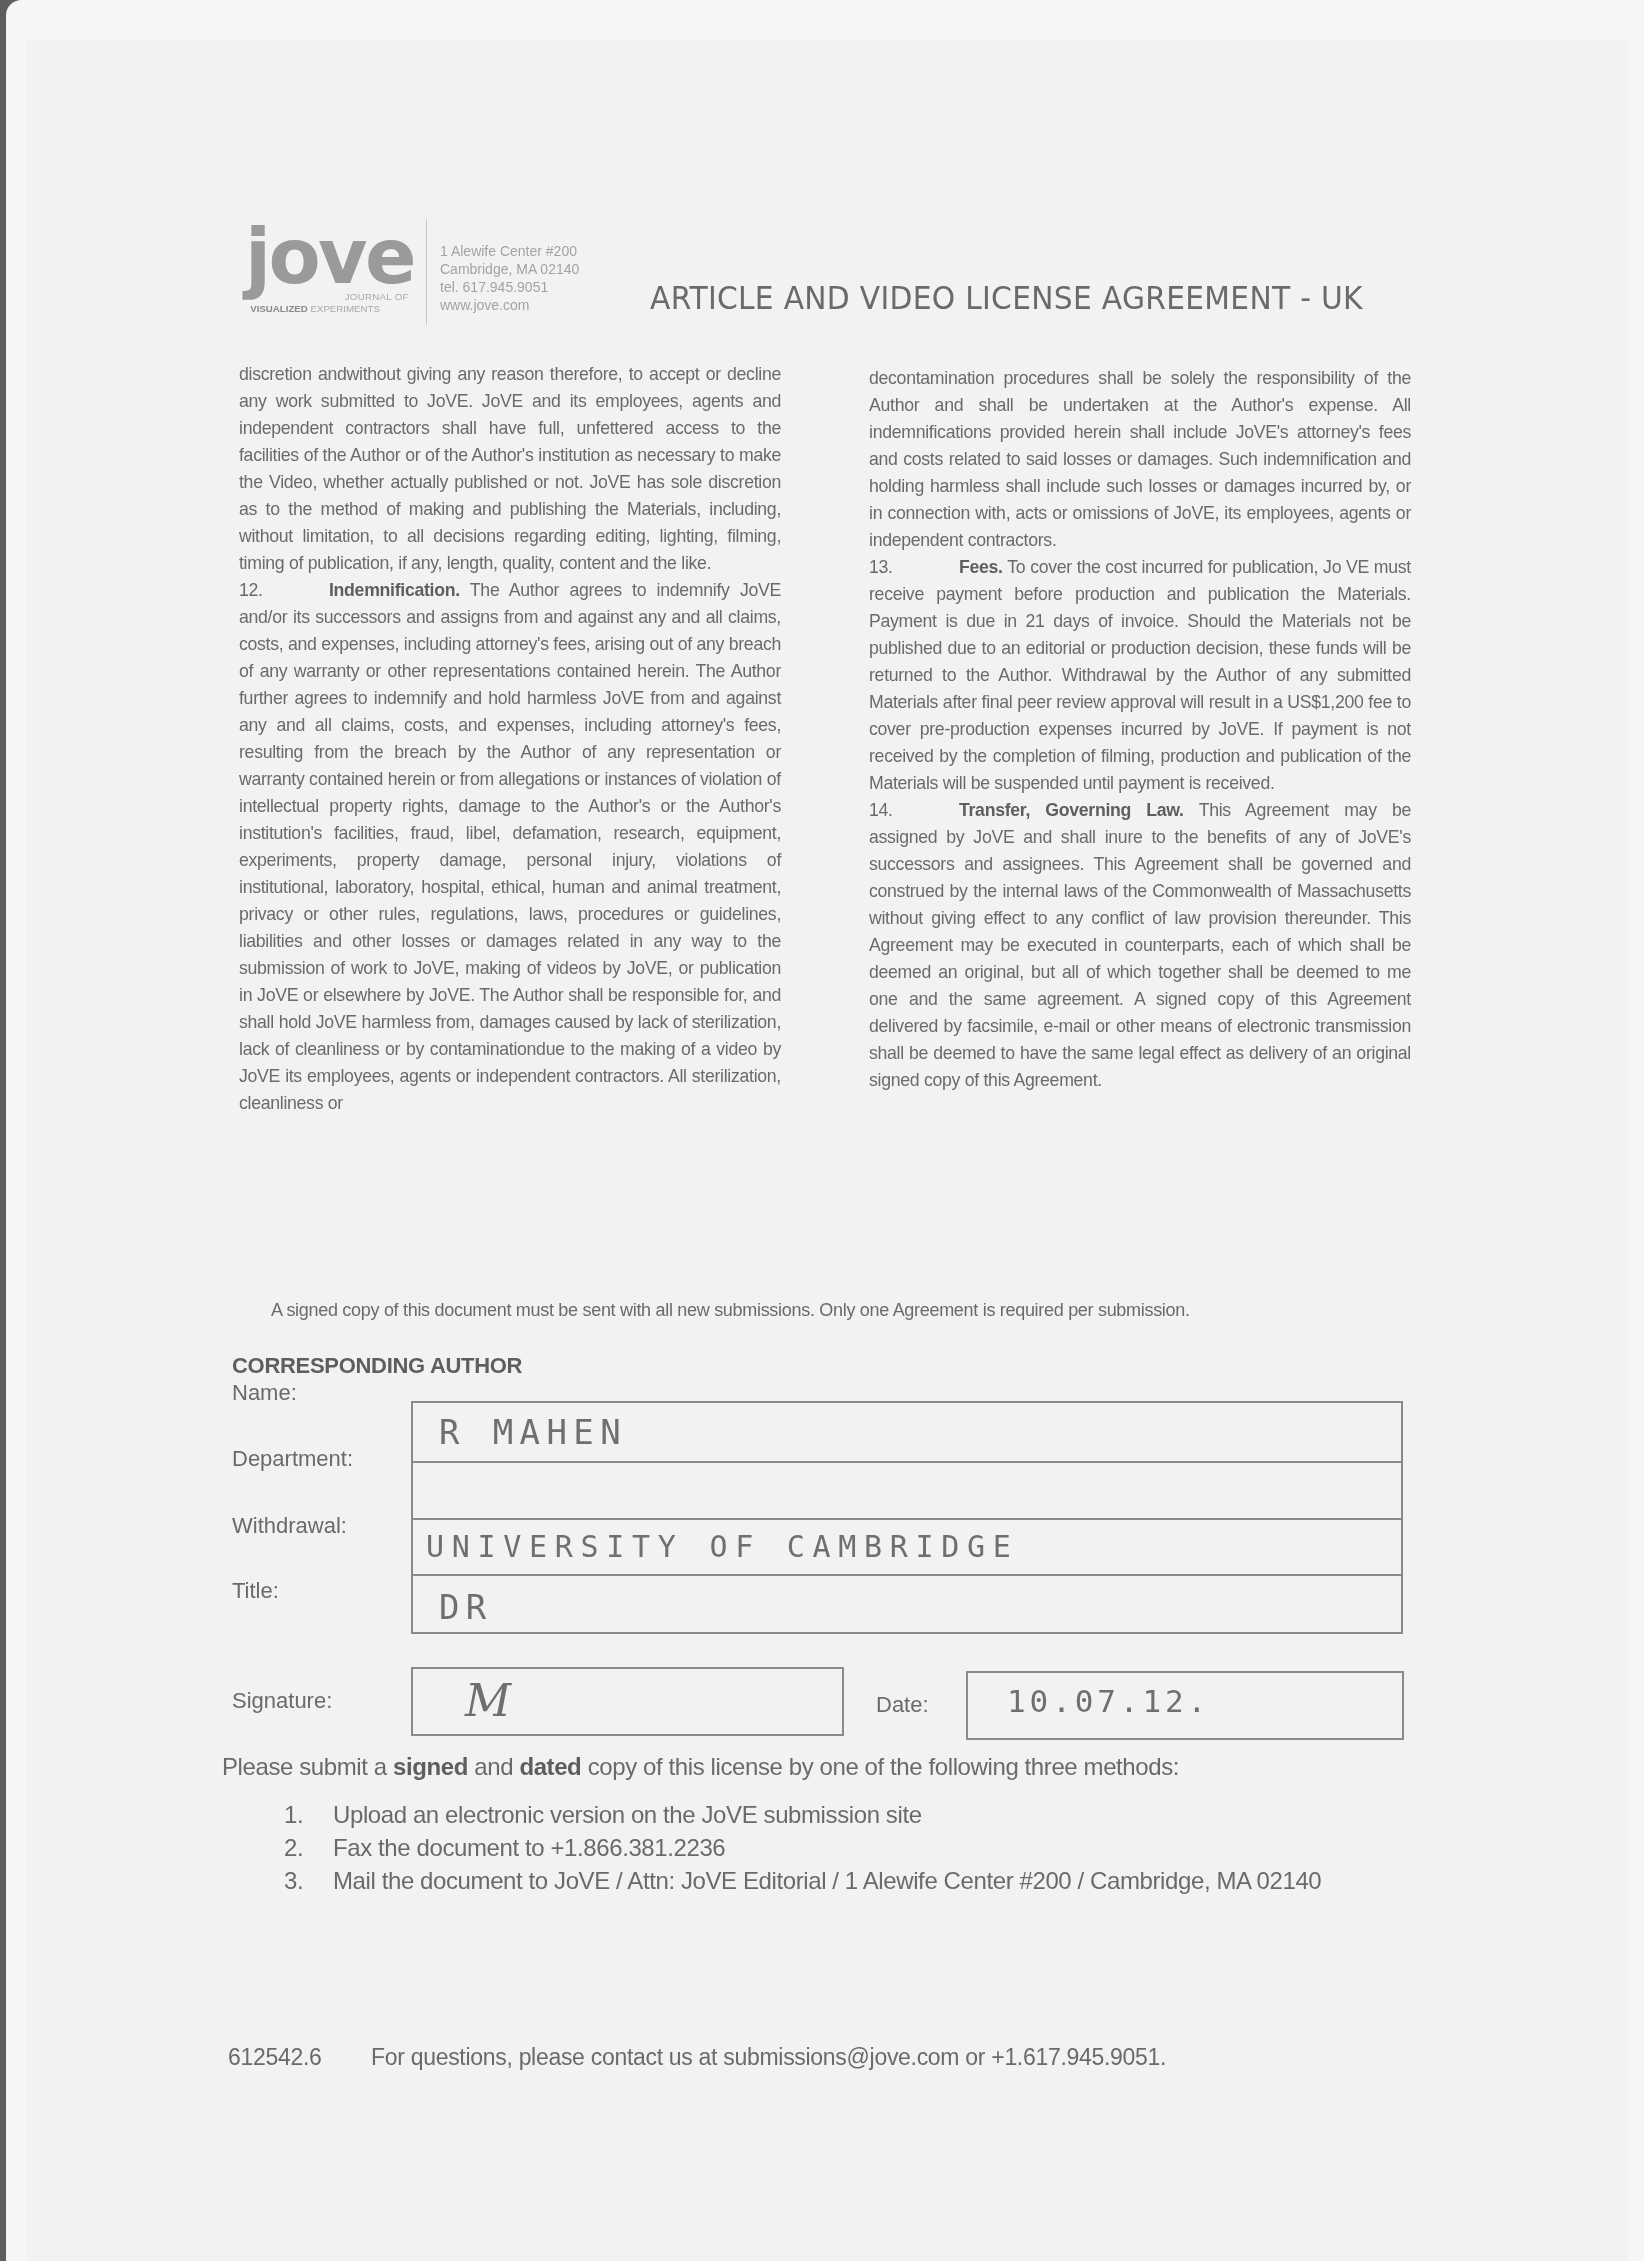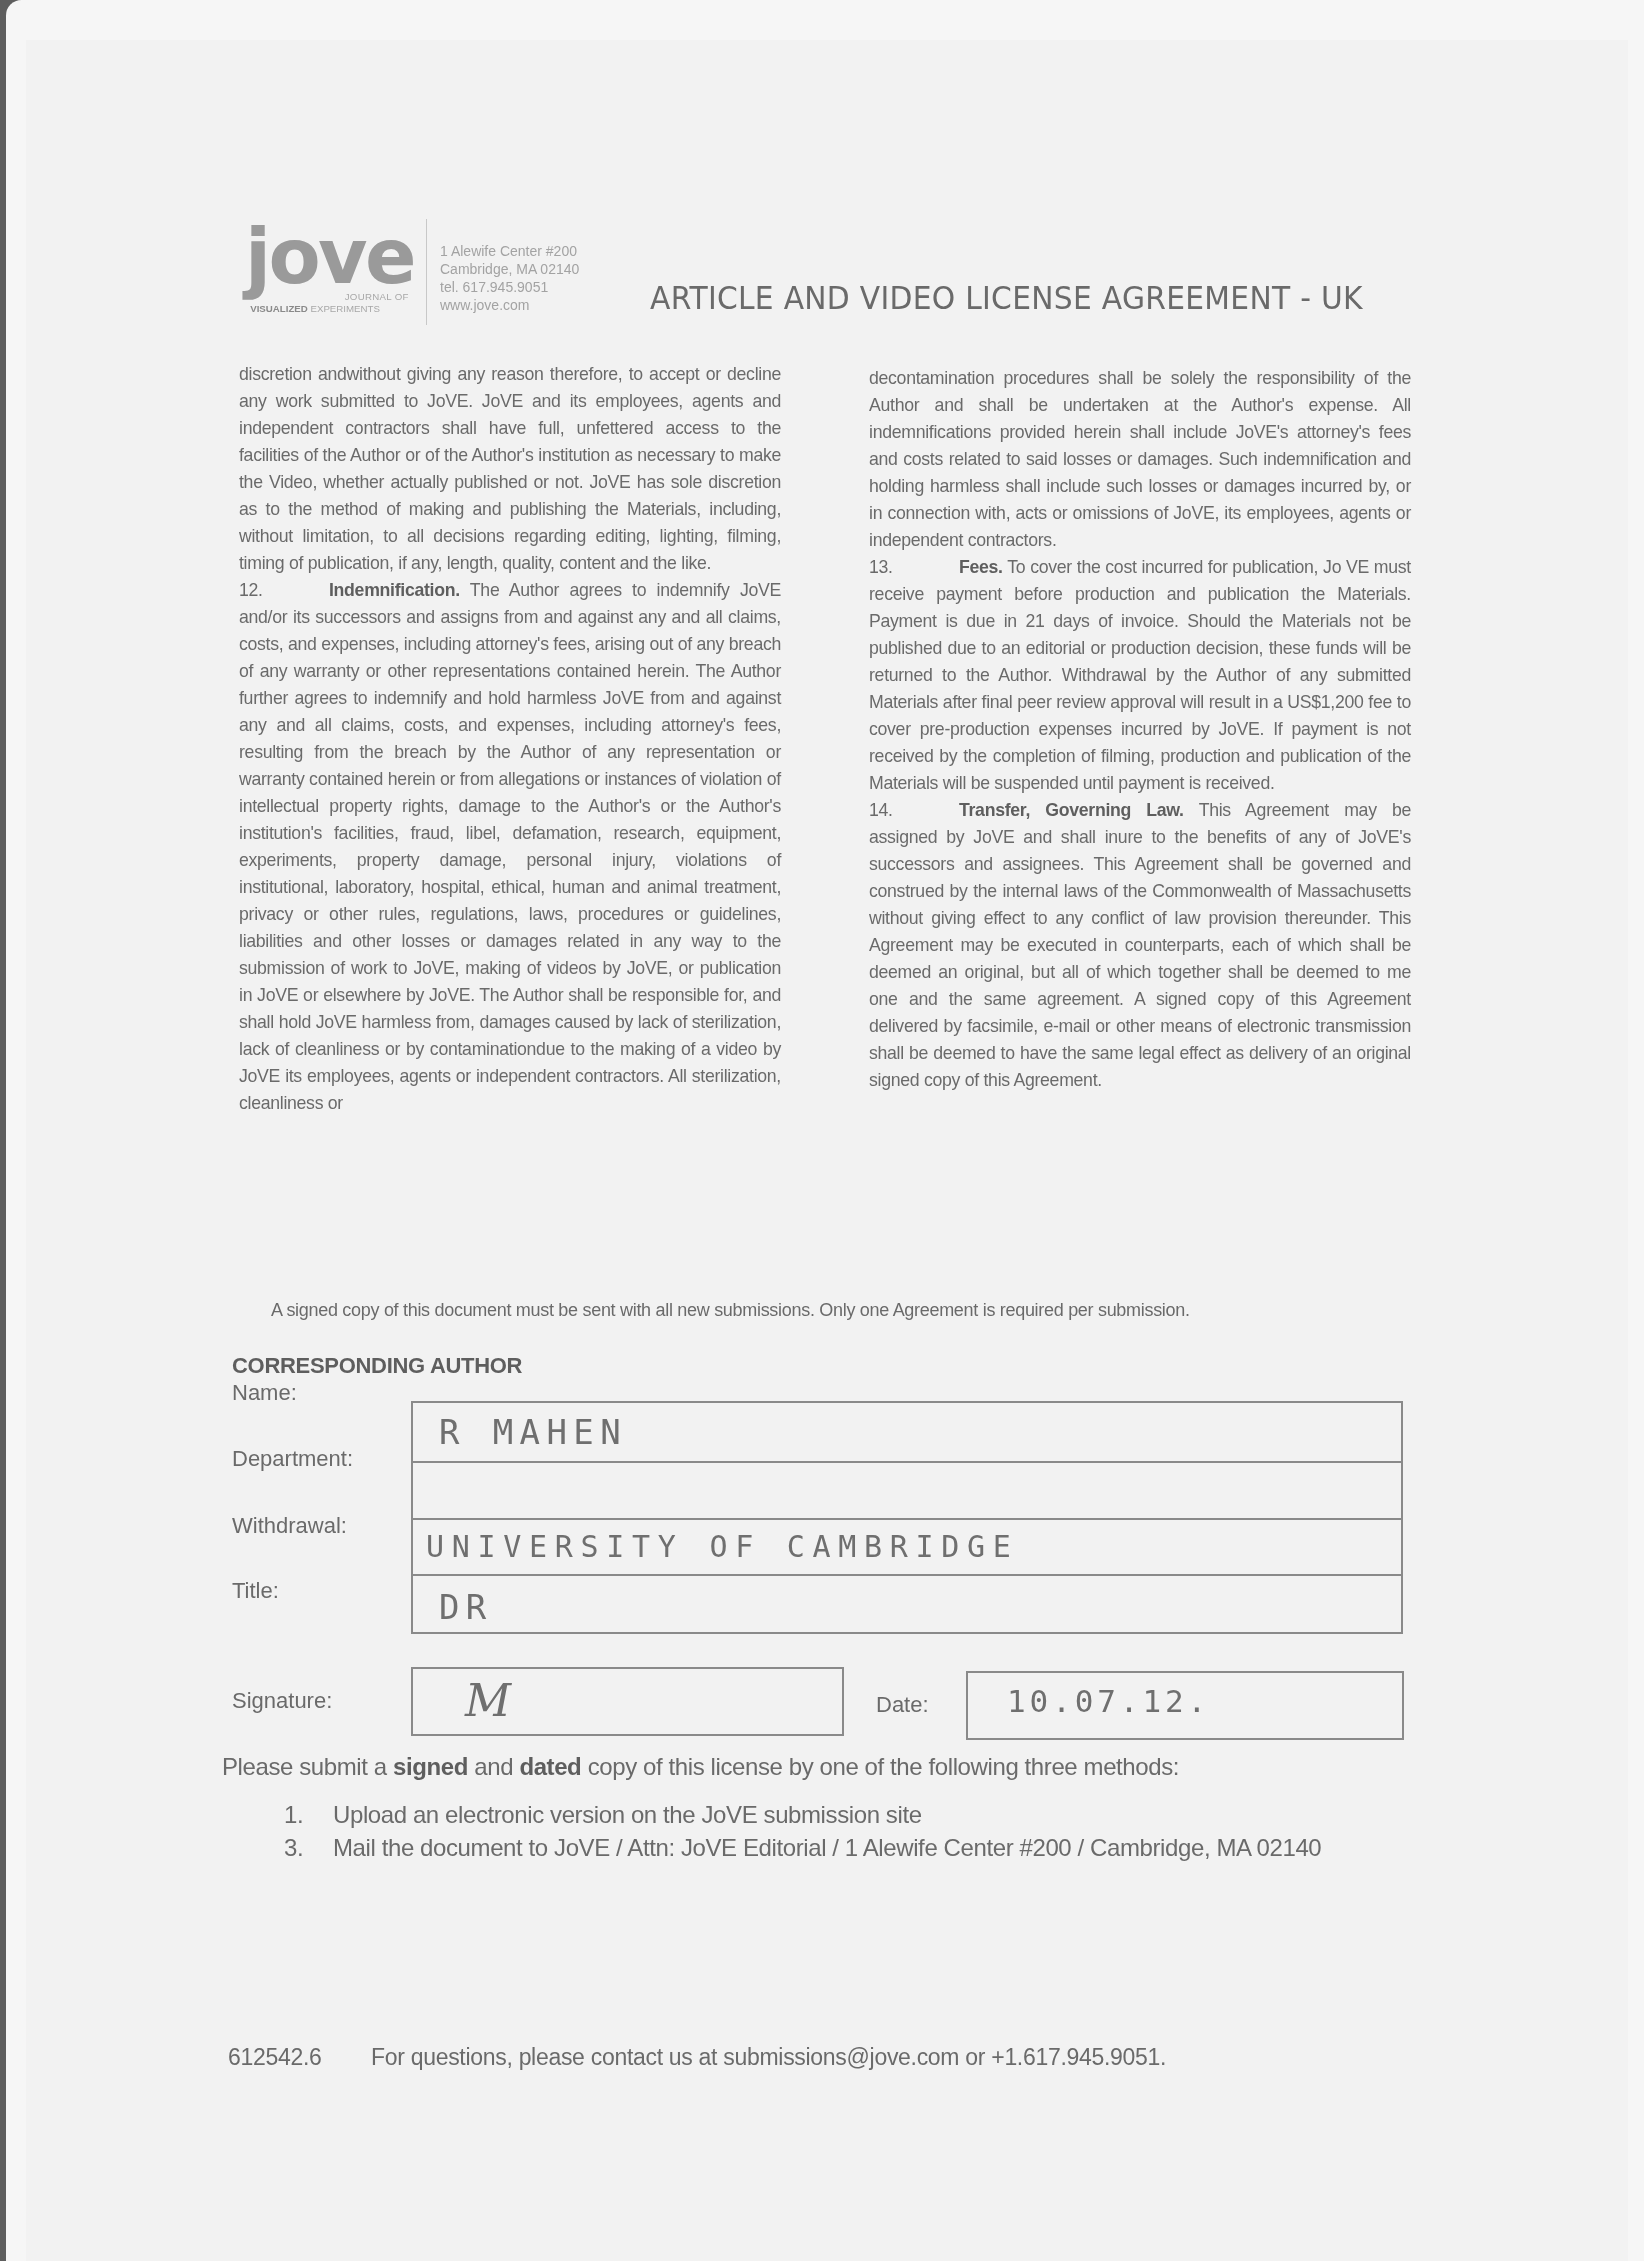--- a/index.html
+++ b/index.html
@@ -129,19 +129,20 @@
   <span class="hand" style="left:52px;top:5.2px;font-size:45px;font-family:'DejaVu Serif',serif;font-style:italic">M</span>
 </div>
 <div class="field-label" style="left:876px;top:1692px">Date:</div>
 <div class="date-box">
   <span class="hand" style="left:39px;top:10.3px;font-size:31px;letter-spacing:3.9px">10.07.12.</span>
 </div>
 
 <div class="submit-intro"><span>Please submit a </span><b>signed</b><span> and </span><b>dated</b><span> copy of this license by one of the following three methods:</span></div>
 <ol class="methods">
   <li><span class="num">1.</span><span>Upload an electronic version on the JoVE submission site</span></li>
+  <li><span class="num">2.</span><span>Fax the document to +1.866.381.2236</span></li>
   <li><span class="num">3.</span><span>Mail the document to JoVE / Attn: JoVE Editorial / 1 Alewife Center #200 / Cambridge, MA 02140</span></li>
 </ol>
 
 <div class="footer">
   <span class="code">612542.6</span><span>For questions, please contact us at submissions@jove.com or +1.617.945.9051.</span>
 </div>
 
 
 </body></html>

